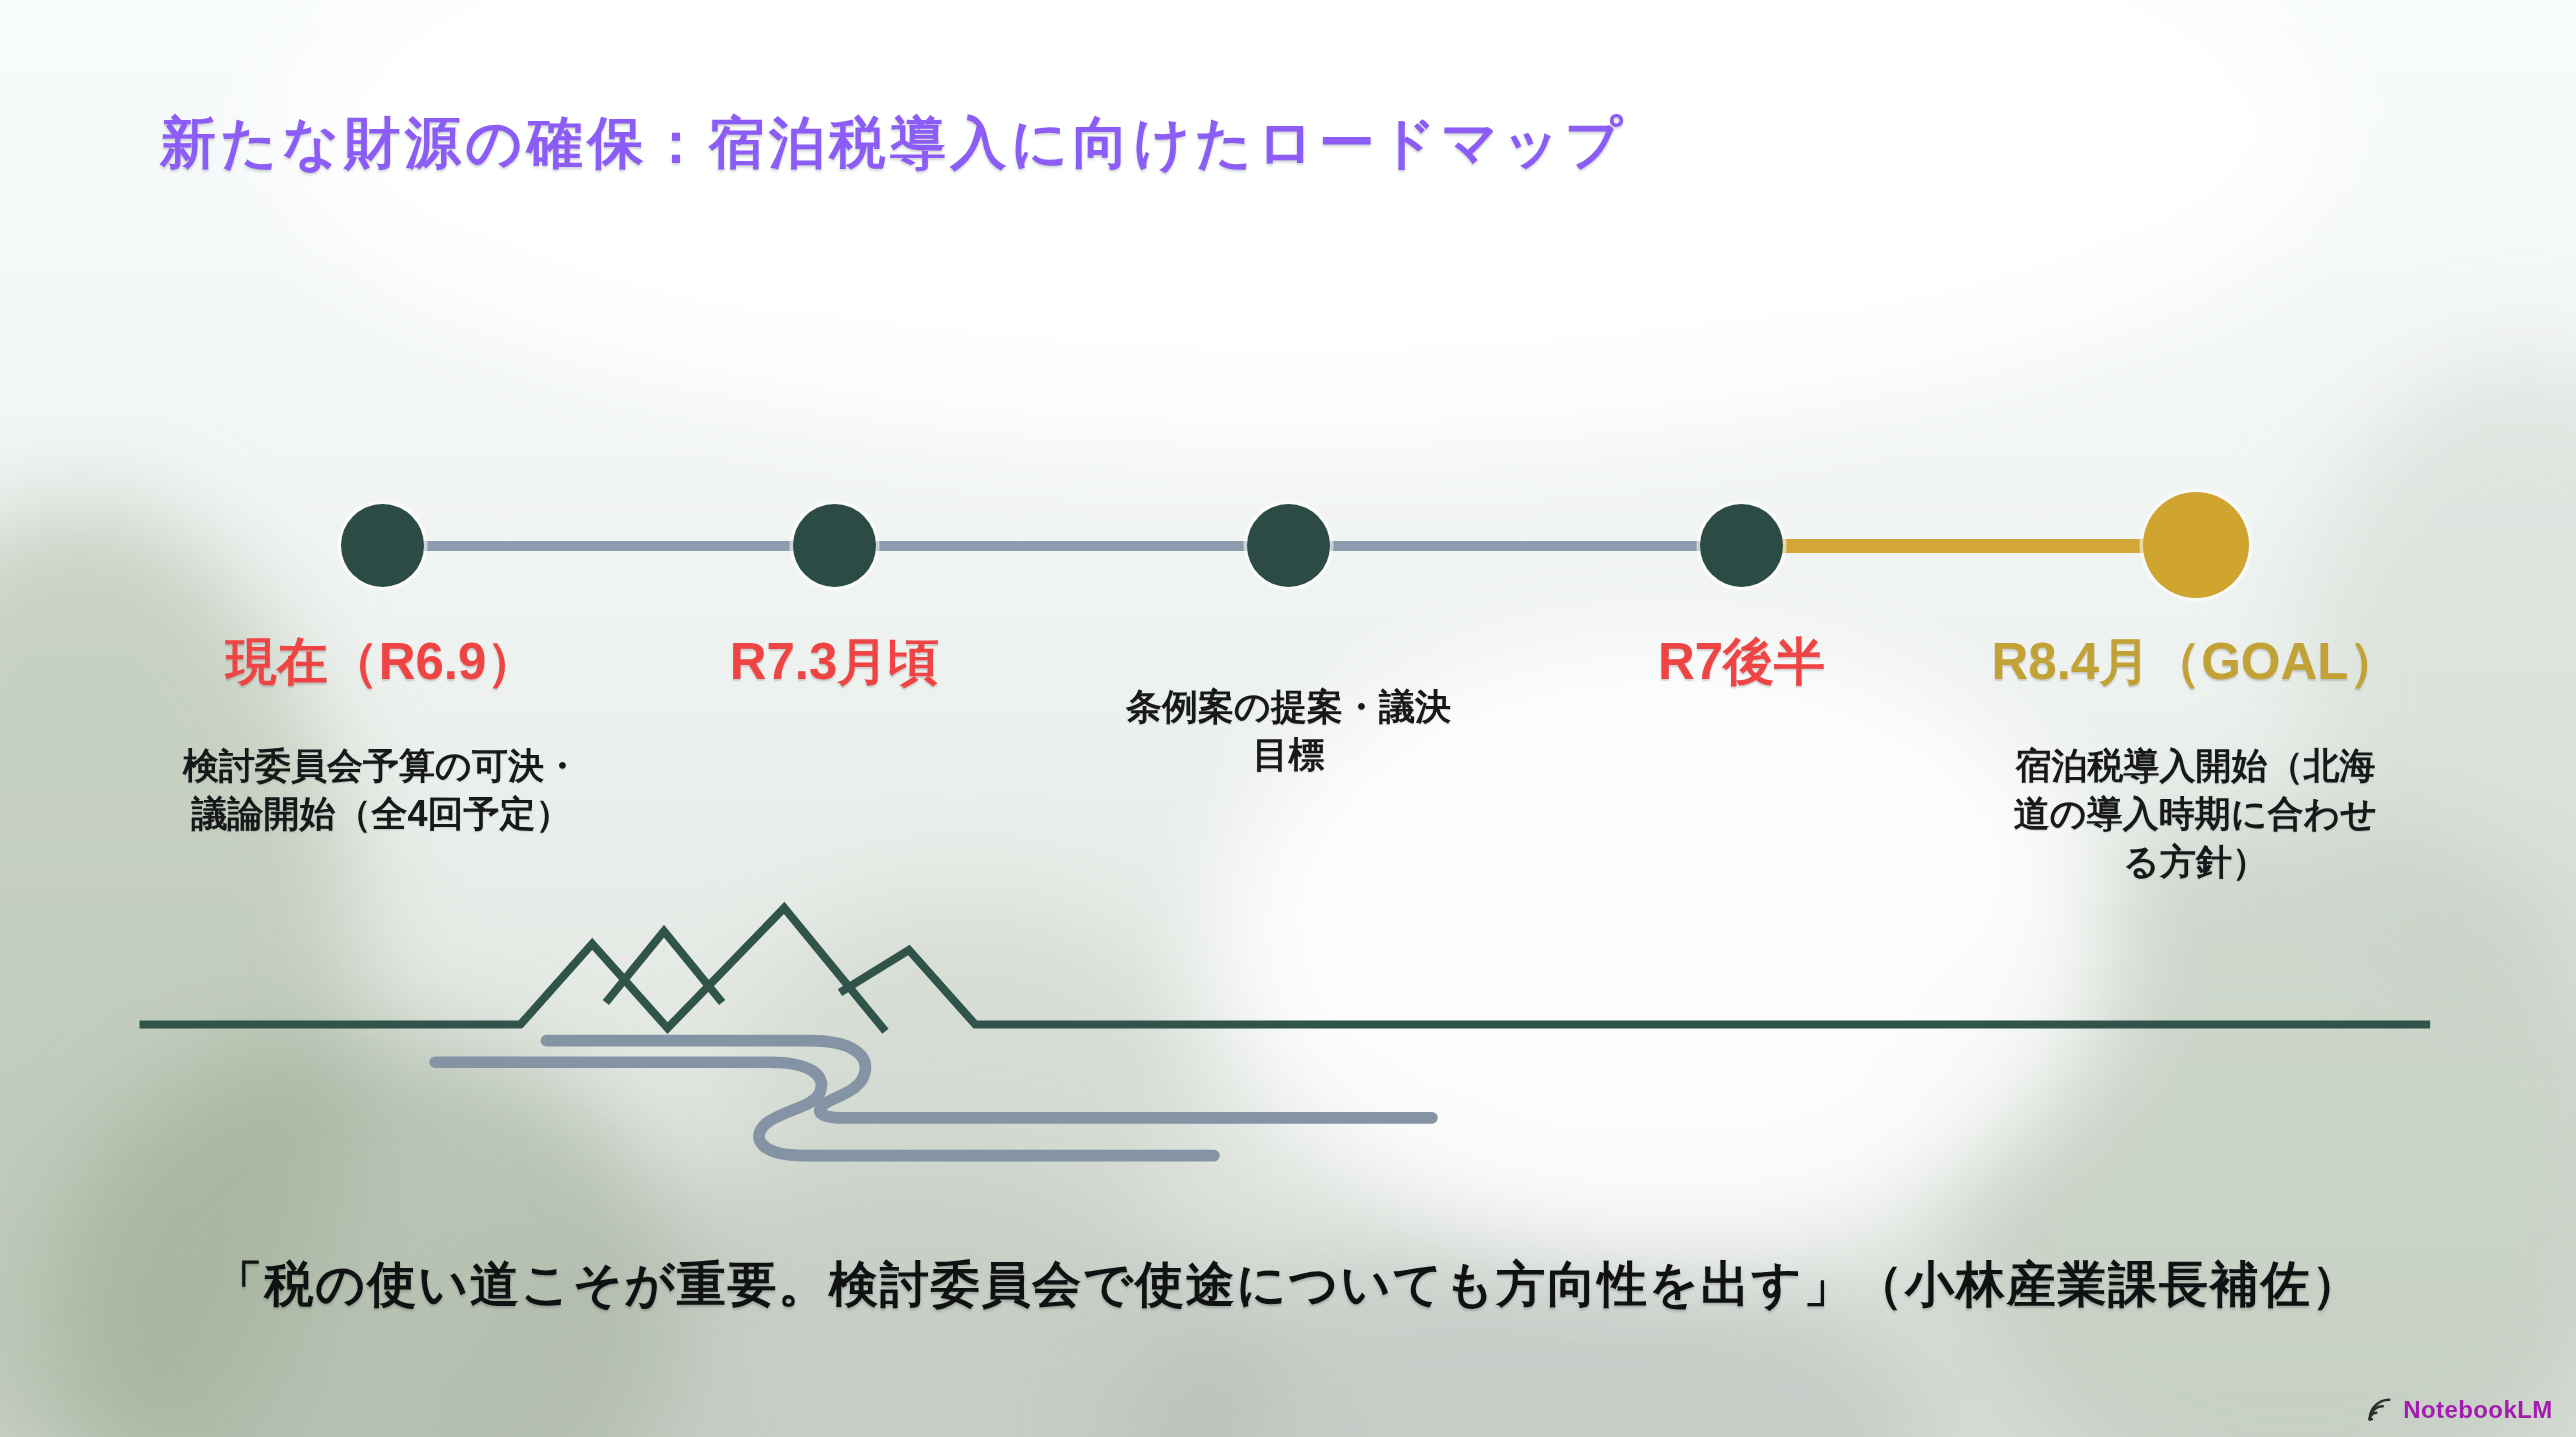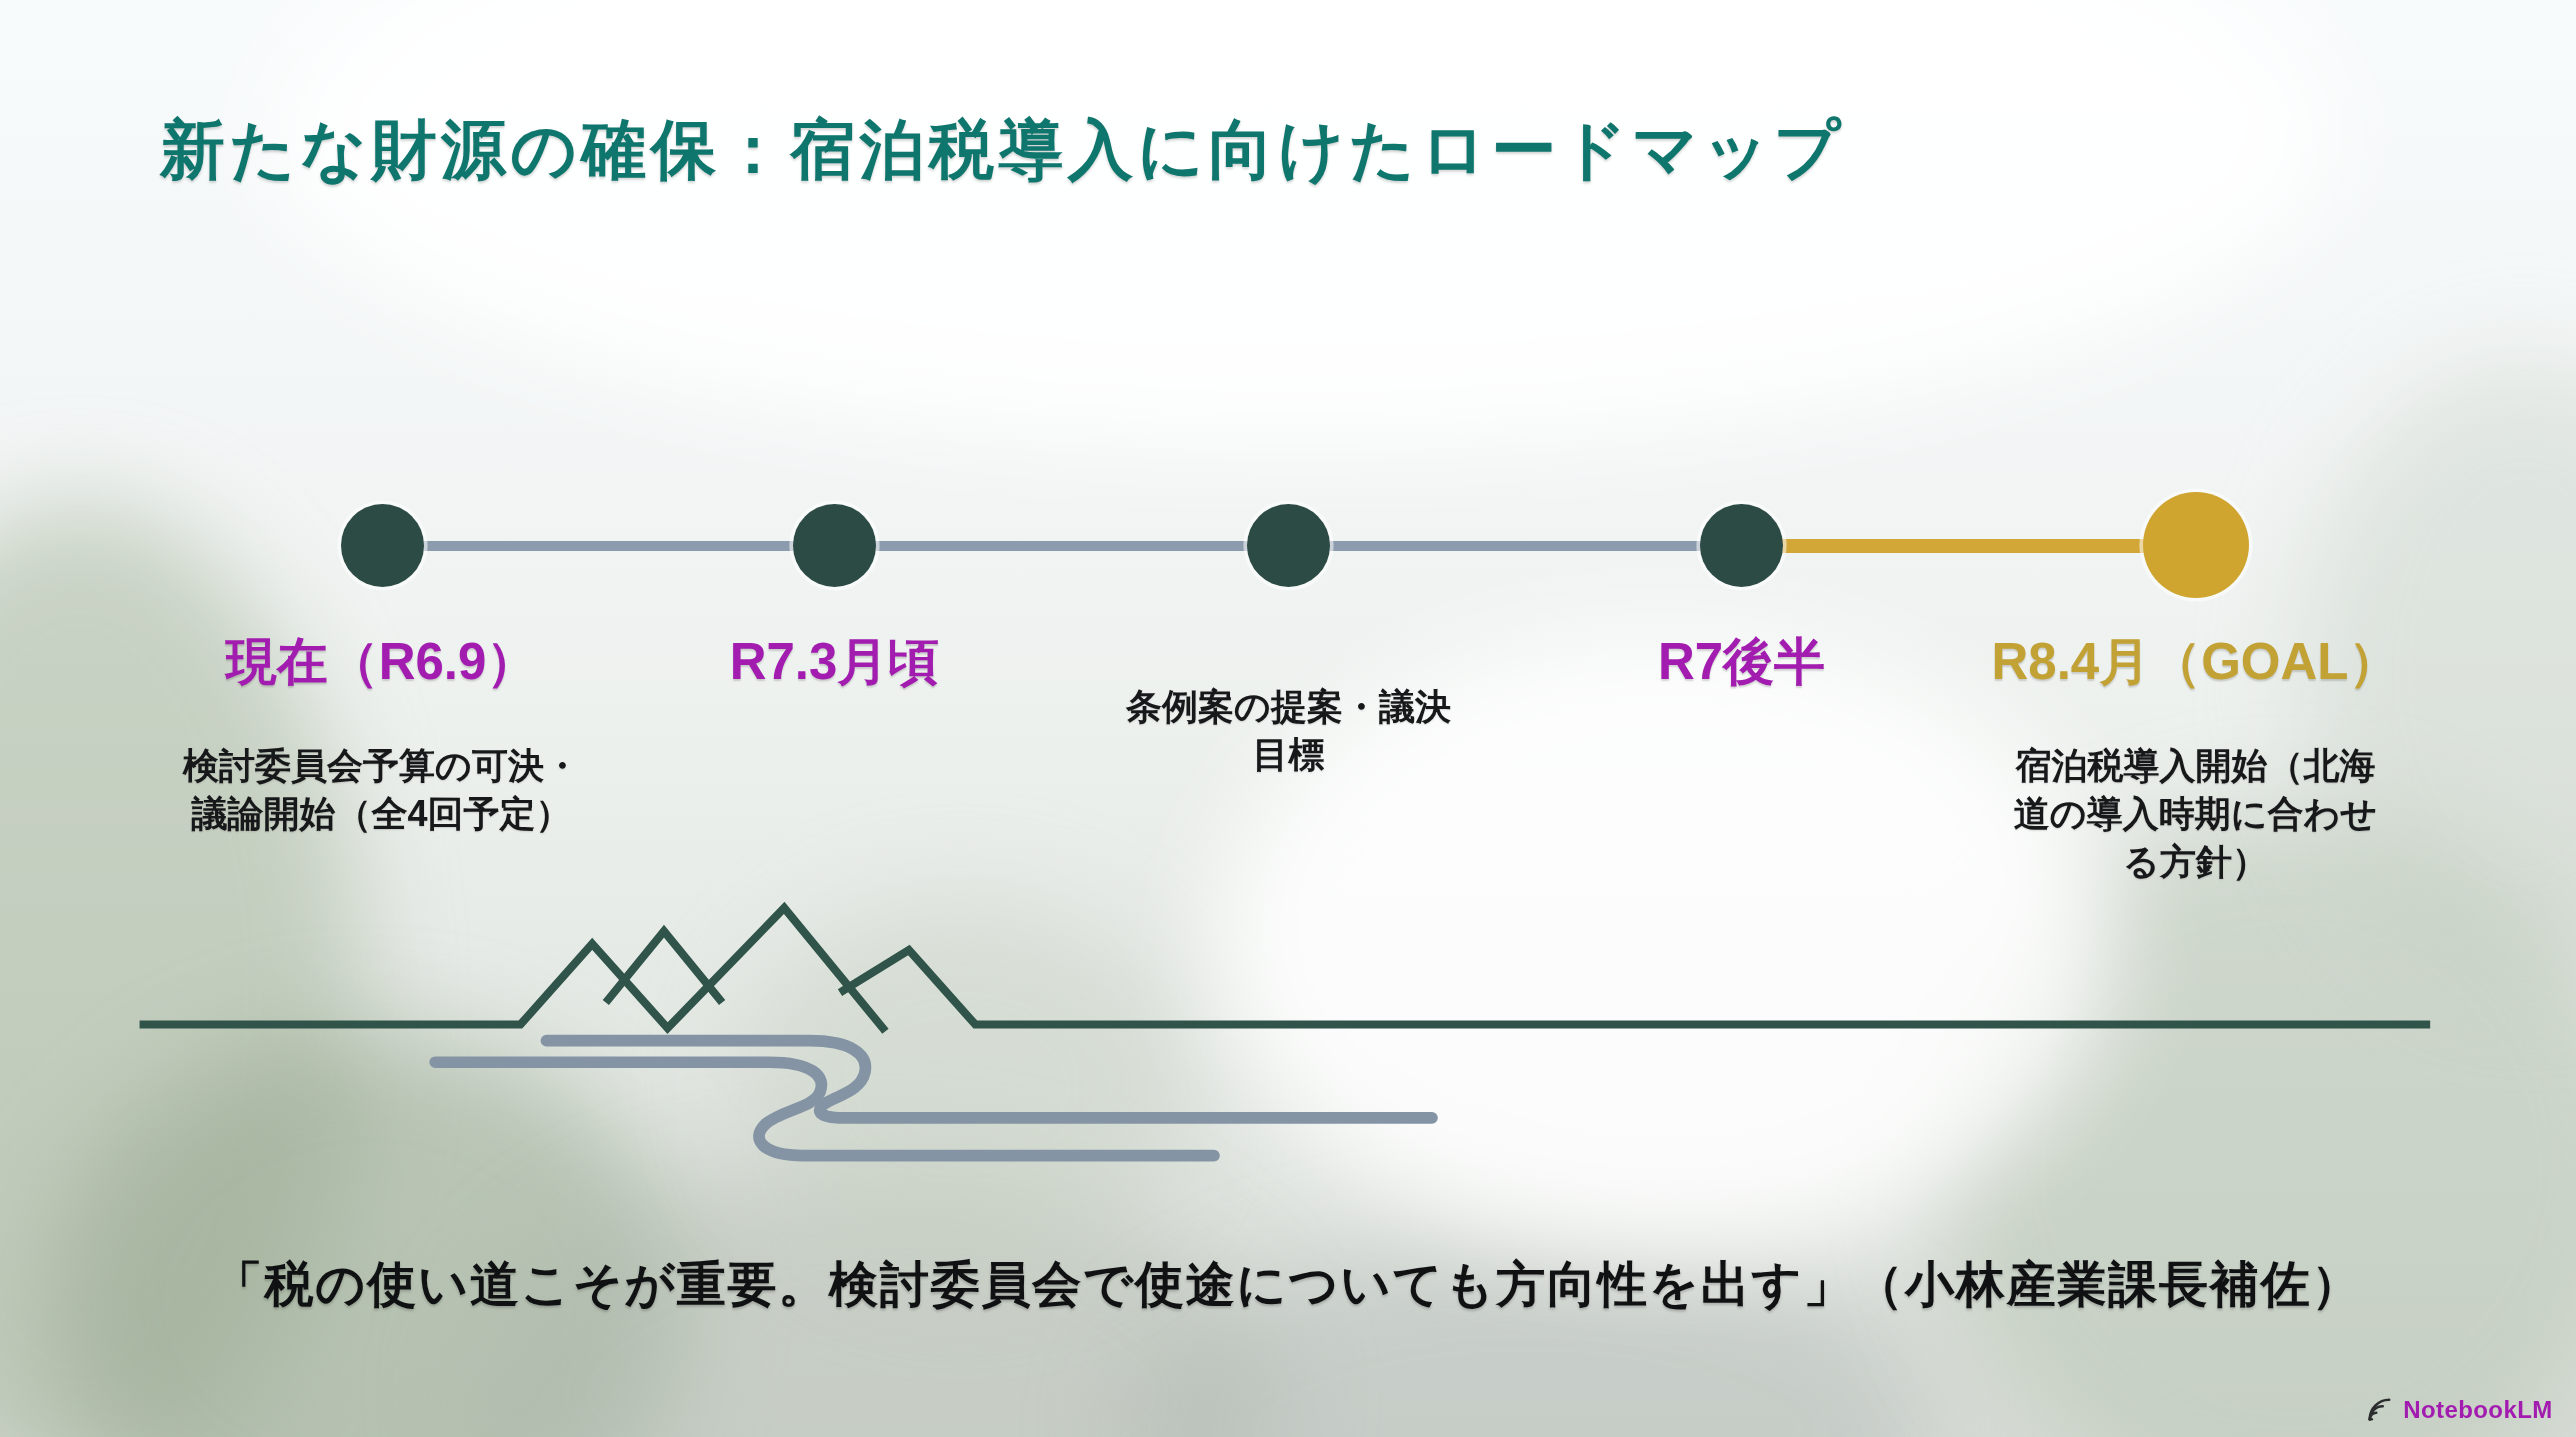--- a/index.html
+++ b/index.html
@@ -16,36 +16,36 @@
   .b3{left:467px;top:1168px;width:809px;height:449px;background:rgba(176,184,172,.45);}
   .b4{left:1123px;top:1240px;width:809px;height:377px;background:rgba(170,178,172,.40);}
   .b5{left:1932px;top:809px;width:719px;height:719px;background:rgba(178,190,172,.45);}
   .b6{left:2300px;top:359px;width:449px;height:629px;background:rgba(196,206,192,.40);}
   .b7{left:1213px;top:629px;width:899px;height:629px;background:rgba(255,255,255,.85);}
   .b8{left:270px;top:-180px;width:2067px;height:629px;background:rgba(255,255,255,.9);}
   .b9{left:737px;top:899px;width:449px;height:377px;background:rgba(198,206,194,.45);}
   
   .title{
     position:absolute;left:160px;top:106px;width:2336px;
-    font-size:65px;font-weight:bold;letter-spacing:4.5px;color:#0f766e;
+    font-size:56px;font-weight:bold;letter-spacing:4.5px;color:#8b5cf6;
     text-shadow:0 1.8px 2.7px rgba(0,0,0,.18);white-space:nowrap;
   }
   
   .tl-line{position:absolute;border-radius:5.4px;}
   .tl-gray{left:382px;top:541px;width:1359px;height:10px;background:#8c9bad;}
   .tl-gold{left:1741px;top:539px;width:455px;height:13.5px;background:#d2a738;}
   .node{position:absolute;border-radius:50%;box-shadow:0 0 0 3.6px rgba(255,255,255,.55);}
   .node.green{width:83px;height:83px;top:504px;background:#2c4b44;}
   .node.gold{width:106px;height:106px;top:492px;background:#d0a52f;}
   .n1{left:341px;} .n2{left:793px;} .n3{left:1247px;} .n4{left:1700px;} .n5{left:2143px;}
   
   .col{position:absolute;top:633px;width:467px;text-align:center;}
   .c1{left:148px;} .c2{left:601px;} .c3{left:1055px;} .c4{left:1508px;} .c5{left:1962px;}
   .m-title{
-    font-size:51px;font-weight:bold;color:#a21caf;line-height:1.15;
+    font-size:51px;font-weight:bold;color:#ef4444;line-height:1.15;
     text-shadow:0 1.8px 1.8px rgba(0,0,0,.16);white-space:nowrap;
   }
   .c5 .m-title{color:#c2a135;}
   .m-desc{
     margin-top:50px;font-size:36px;font-weight:600;color:#17181a;line-height:1.34;
     white-space:pre-line;text-shadow:0 0.9px 1.8px rgba(0,0,0,.14);
   }
   
   .scenery{position:absolute;left:0;top:881px;width:2576px;height:323px;}
   

